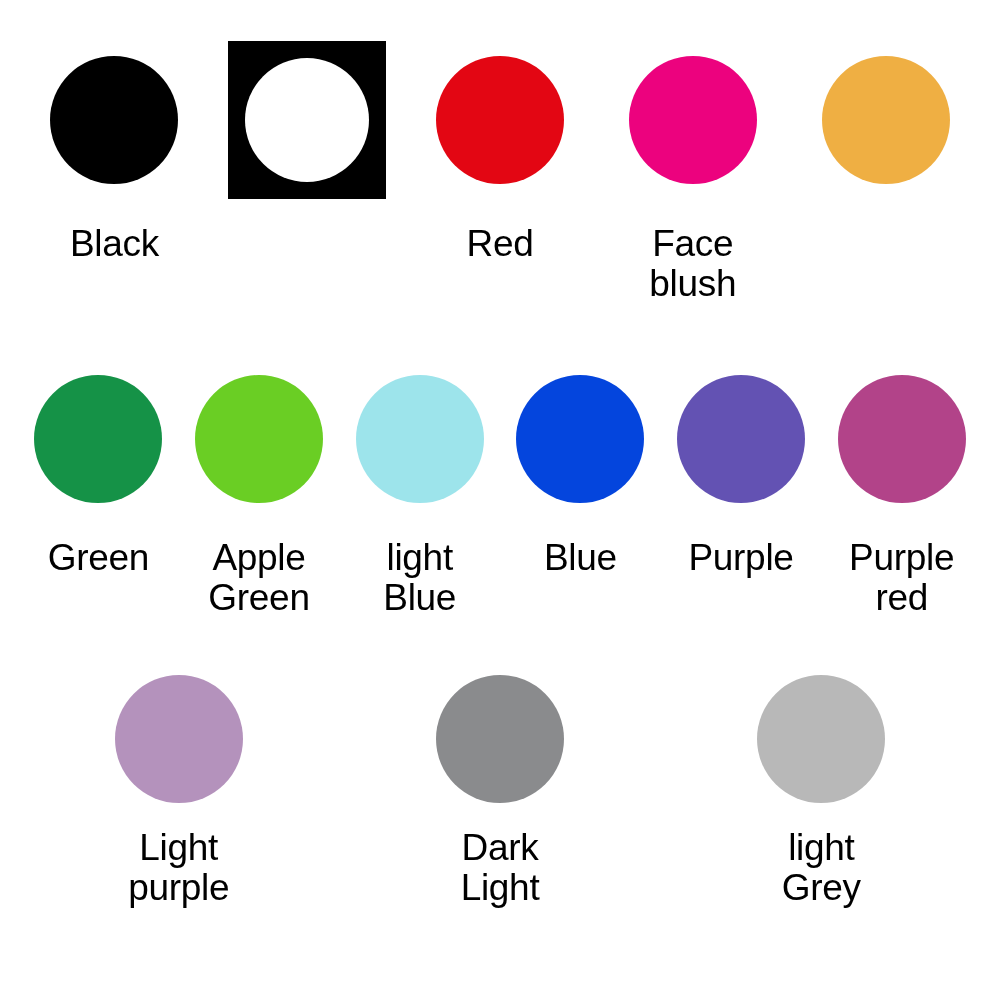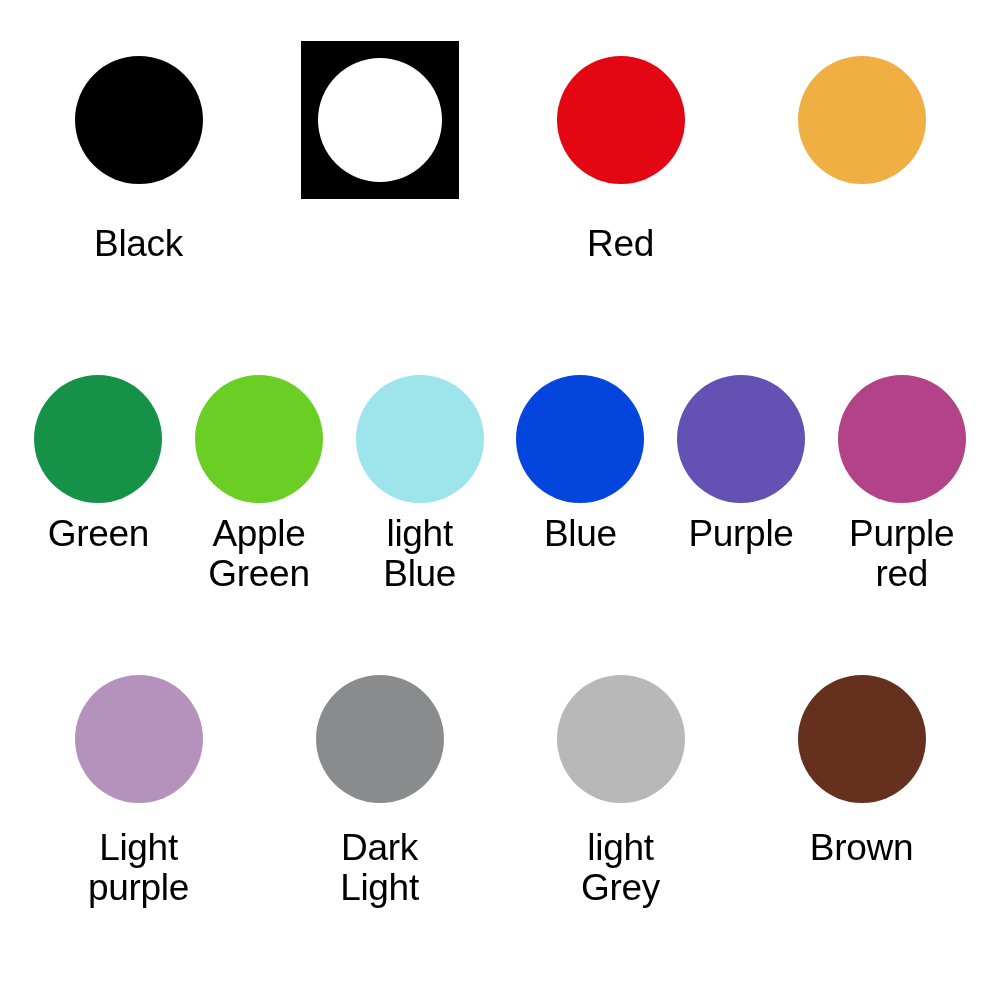--- a/index.html
+++ b/index.html
@@ -84,21 +84,21 @@
     text-align: center;
     color: #000000;
     font-size: 37px;
     line-height: 1.08;
     letter-spacing: -0.3px;
     white-space: pre-line;
     font-weight: 400;
   }
 
   .swatch-row.row-2 .swatch-figure { height: 150px; }
-  .swatch-row.row-2 .swatch-label  { margin-top: 0; }
+  .swatch-row.row-2 .swatch-label  { margin-top: 24px; }
   .swatch-row.row-3 .swatch-figure { height: 150px; }
   .swatch-row.row-3 .swatch-label  { margin-top: 14px; }
 </style>
 </head>
 <body>
 
 <div id="palette-chart">
 
   <div class="swatch-row row-1">
     <div class="swatch-cell">
@@ -114,20 +114,27 @@
       </div>
     </div>
     <div class="swatch-cell">
       <div class="swatch-figure">
         <div class="swatch-dot" style="background: rgb(227, 6, 19);"></div>
       </div>
       <div class="swatch-label">Red</div>
     </div>
     <div class="swatch-cell">
       <div class="swatch-figure">
+        <div class="swatch-dot" style="background: rgb(236, 2, 126);"></div>
+      </div>
+      <div class="swatch-label">Face
+blush</div>
+    </div>
+    <div class="swatch-cell">
+      <div class="swatch-figure">
         <div class="swatch-dot" style="background: rgb(239, 175, 67);"></div>
       </div>
     </div>
   </div>
 
   <div class="swatch-row row-2">
     <div class="swatch-cell">
       <div class="swatch-figure">
         <div class="swatch-dot" style="background: rgb(21, 146, 71);"></div>
       </div>
@@ -183,21 +190,15 @@
       <div class="swatch-label">Dark
 Light</div>
     </div>
     <div class="swatch-cell">
       <div class="swatch-figure">
         <div class="swatch-dot" style="background: rgb(184, 184, 184);"></div>
       </div>
       <div class="swatch-label">light
 Grey</div>
     </div>
-    <div class="swatch-cell">
-      <div class="swatch-figure">
-        <div class="swatch-dot" style="background: rgb(101, 48, 30);"></div>
-      </div>
-      <div class="swatch-label">Brown</div>
-    </div>
   </div>
 
 </div>
 
 </body></html>

